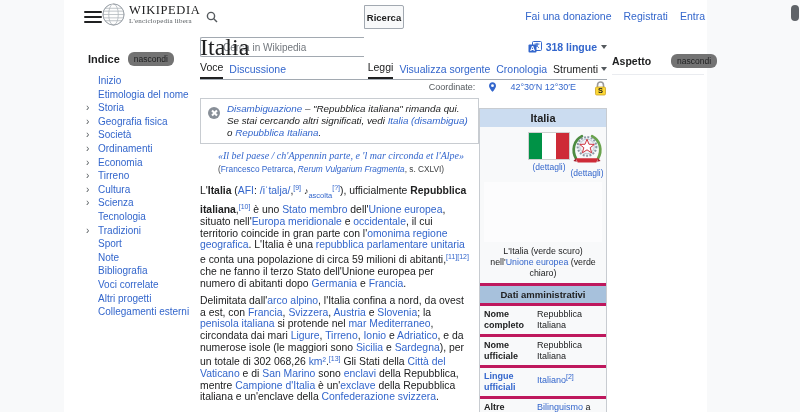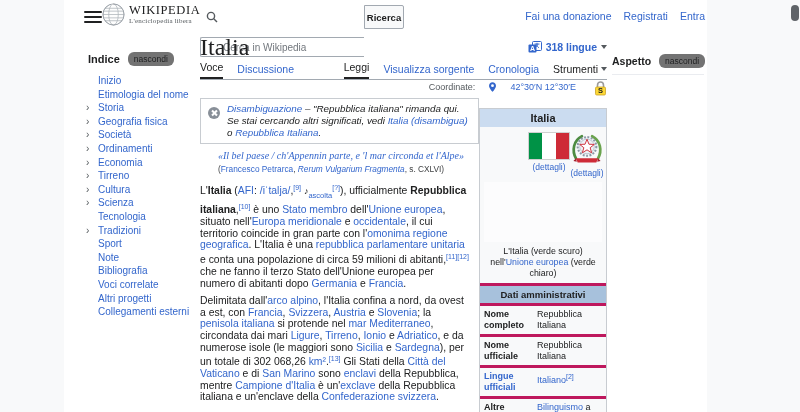--- a/index.html
+++ b/index.html
@@ -28,31 +28,31 @@
   .toc { position:absolute; left:84px; top:52px; width:112px; }
   .toc-head { display:flex; align-items:center; gap:8px; padding-left:4px; margin-bottom:8px; }
   .toc-title { font-size:11px; font-weight:bold; }
   .pill { font-size:8.5px; color:#202122; background:#737373; border:none; border-radius:6px; padding:2px 6px; cursor:pointer; }
   .toc ul { list-style:none; }
   .toc li { position:relative; padding:0 0 0 14px; height:13.6px; line-height:13.6px; font-size:10px; white-space:nowrap; }
   .toc li a { color:#3366cc; text-decoration:none; cursor:pointer; }
   .toc .chev { position:absolute; left:2px; top:0; color:#54595d; font-size:10px; cursor:pointer; }
 
   
-  .appearance { position:absolute; left:612px; top:54px; width:92px; display:flex; align-items:center; gap:8px; padding-bottom:6px; border-bottom:1px solid #eaecf0; }
+  .appearance { position:absolute; left:612px; top:54px; width:92px; display:flex; align-items:center; gap:20px; padding-bottom:6px; border-bottom:1px solid #eaecf0; }
   .appearance .ap-title { font-size:10.5px; font-weight:bold; }
 
   
   .article { position:absolute; left:200px; top:34px; width:407px; }
   .article-head { position:relative; height:26px; }
   .article-head h1 { font-family:"Liberation Serif","DejaVu Serif",serif; font-size:24px; font-weight:normal; line-height:26px; }
   .lang-btn { position:absolute; right:0; top:7px; display:flex; align-items:center; gap:4px; background:none; border:none; color:#3366cc; font-size:10.5px; font-weight:bold; cursor:pointer; }
   .chev-down { width:0; height:0; border-left:3.5px solid transparent; border-right:3.5px solid transparent; border-top:4px solid #54595d; display:inline-block; }
   .tabbar { height:20px; border-bottom:1px solid #a2a9b1; display:flex; justify-content:space-between; font-size:10.5px; }
-  .tabs-left, .tabs-right { display:flex; gap:14px; align-items:flex-end; }
+  .tabs-left, .tabs-right { display:flex; gap:6px; align-items:flex-end; }
   .tab { padding-bottom:4px; color:#3366cc; cursor:pointer; white-space:nowrap; display:flex; align-items:center; gap:3px; }
   .tab.active { color:#202122; border-bottom:2px solid #202122; }
   .tab.plain { color:#202122; }
   .coordline { height:14px; margin-top:0; display:flex; justify-content:flex-end; align-items:center; gap:14px; font-size:9px; }
   .coord-label { color:#54595d; }
   .coord-val { color:#3366cc; text-decoration:none; cursor:pointer; }
   .lock-badge { margin-left:4px; position:relative; top:1px; }
 
   .body-flow { margin-top:4px; }
 

